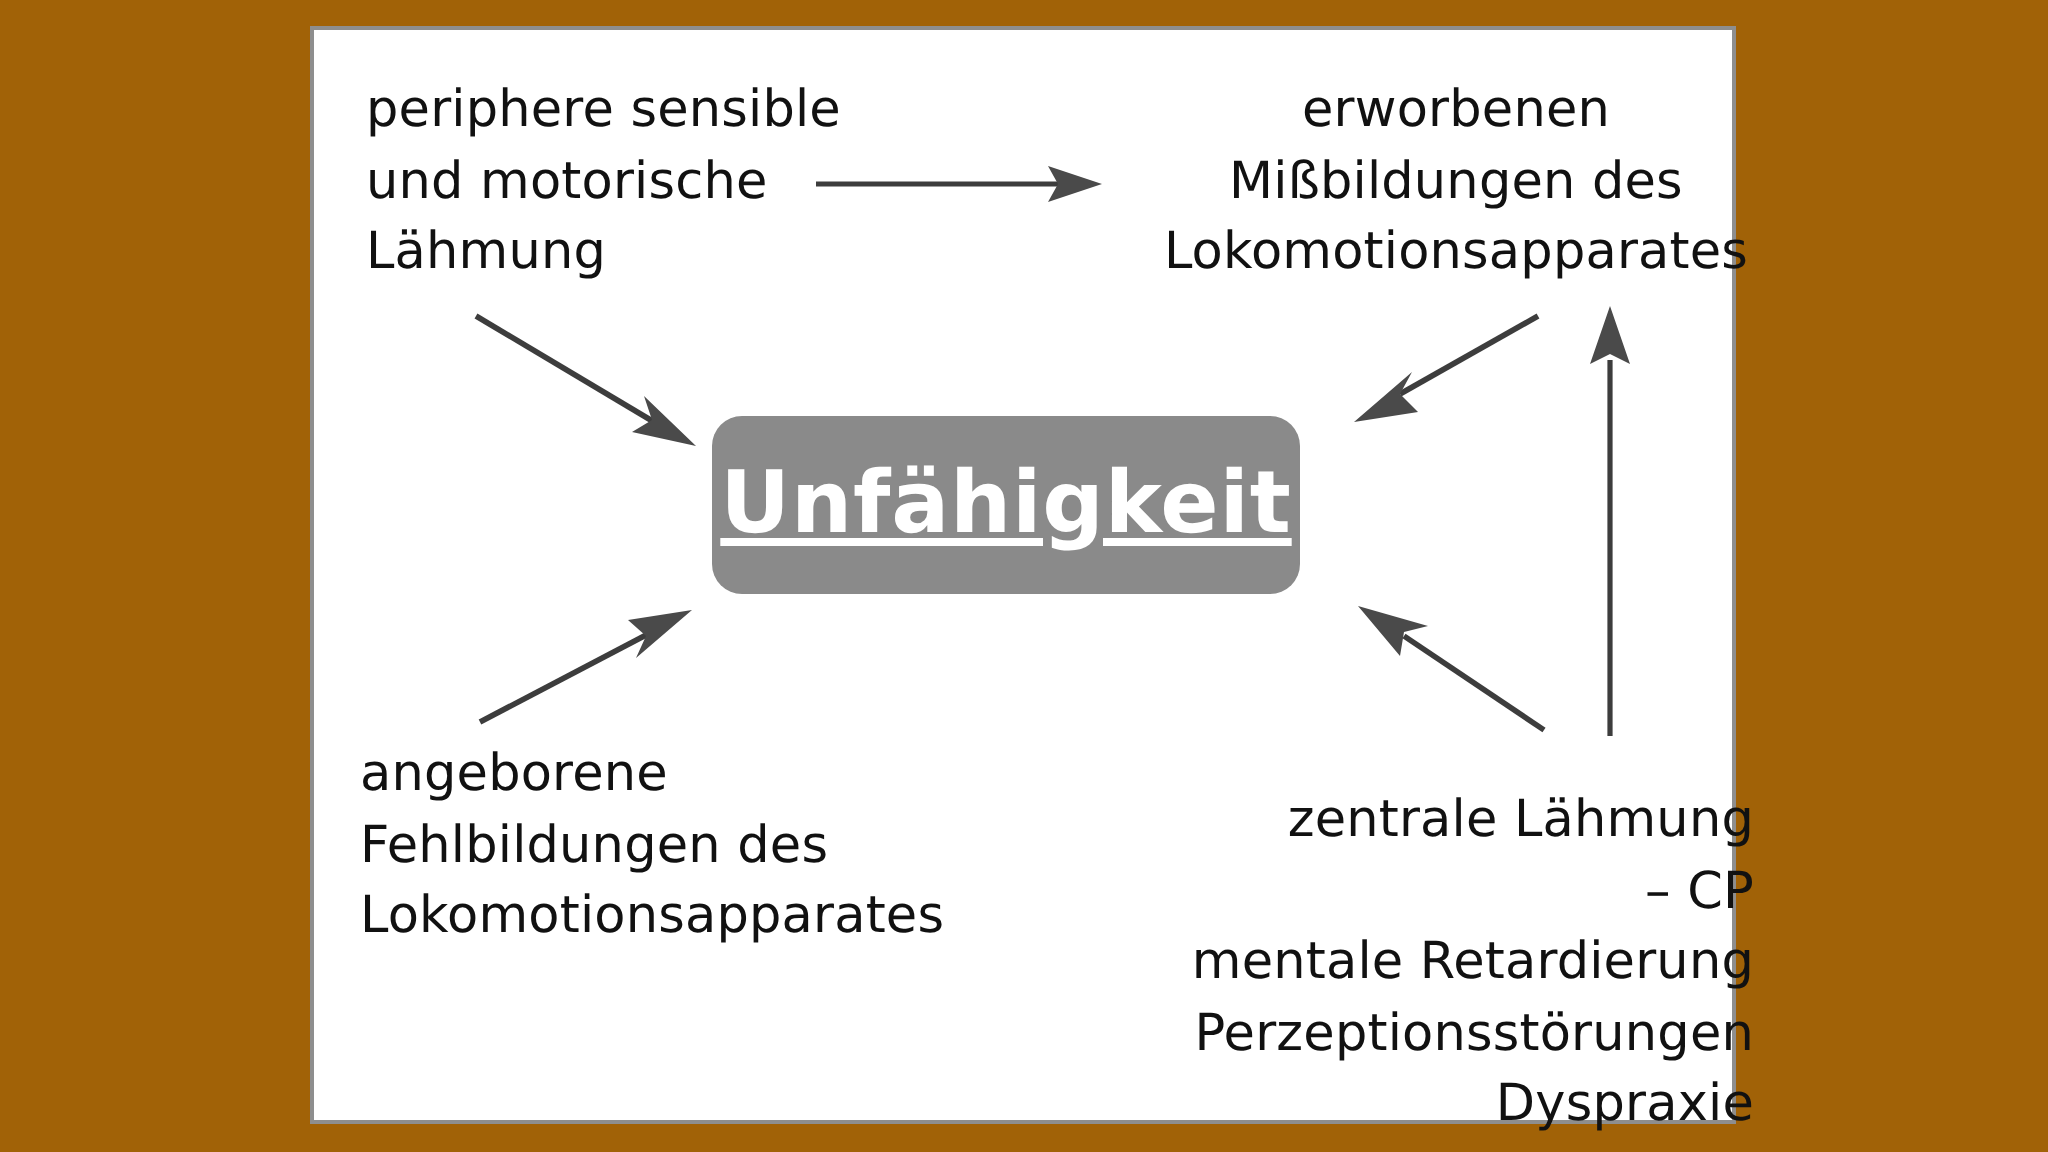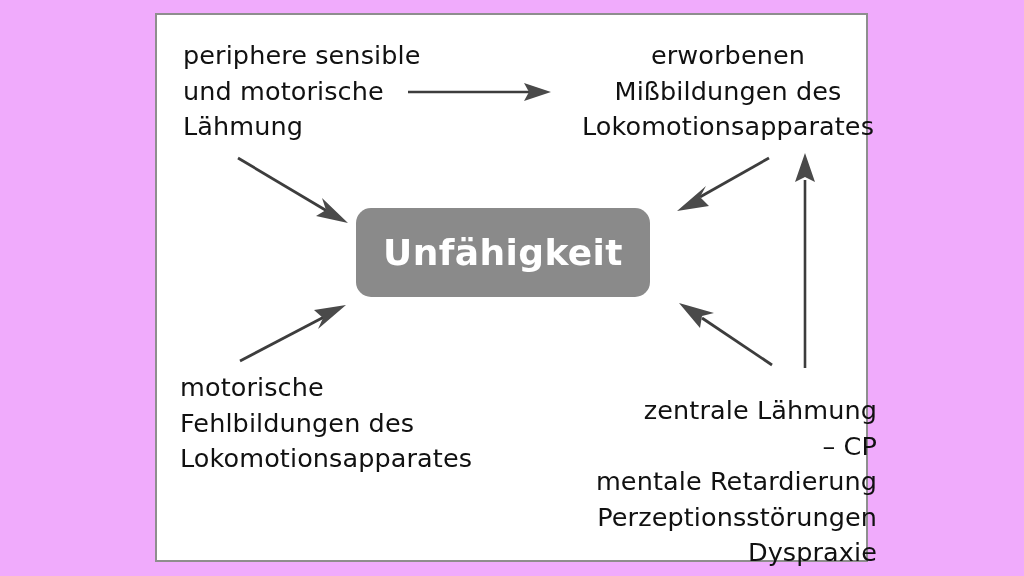--- a/index.html
+++ b/index.html
@@ -8,21 +8,21 @@
     padding: 0;
     background: #ffffff;
   }
   body {
     font-family: "DejaVu Sans", "Liberation Sans", sans-serif;
   }
   #canvas {
     position: relative;
     width: 1024px;
     height: 576px;
-    background: #f0abfc;
+    background: #a16207;
     overflow: hidden;
   }
   .frame {
     position: absolute;
     left: 155px;
     top: 13px;
     width: 713px;
     height: 549px;
     border: 2px solid #8e8e8e;
     box-sizing: border-box;
@@ -75,24 +75,25 @@
     height: 89px;
     background: #8a8a8a;
     border-radius: 15px;
     display: flex;
     align-items: center;
     justify-content: center;
     box-sizing: border-box;
   }
   .center-box-label {
     color: #ffffff;
-    font-size: 36px;
+    font-size: 43px;
     font-weight: bold;
     letter-spacing: 0.4px;
     line-height: 1;
+    text-decoration: underline;
   }
 </style>
 </head>
 <body>
 
 <div id="canvas">
 
   <div class="frame"></div>
 
   <svg class="arrow-layer" viewBox="0 0 1024 576" width="1024" height="576">
@@ -130,21 +131,21 @@
   </svg>
 
   <div class="node node-tl">periphere sensible
 und motorische
 Lähmung</div>
 
   <div class="node node-tr">erworbenen
 Mißbildungen des
 Lokomotionsapparates</div>
 
-  <div class="node node-bl">motorische
+  <div class="node node-bl">angeborene
 Fehlbildungen des
 Lokomotionsapparates</div>
 
   <div class="node node-br">zentrale Lähmung
 – CP
 mentale Retardierung
 Perzeptionsstörungen
 Dyspraxie</div>
 
   <div class="center-box">

